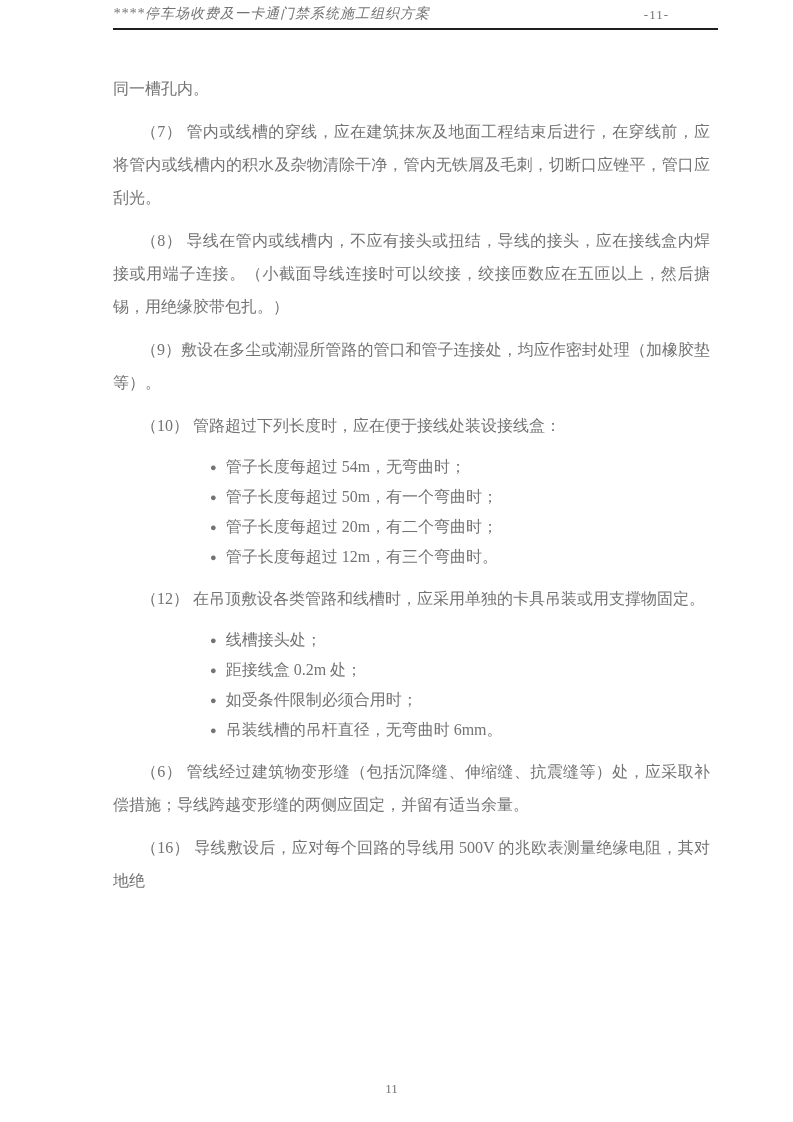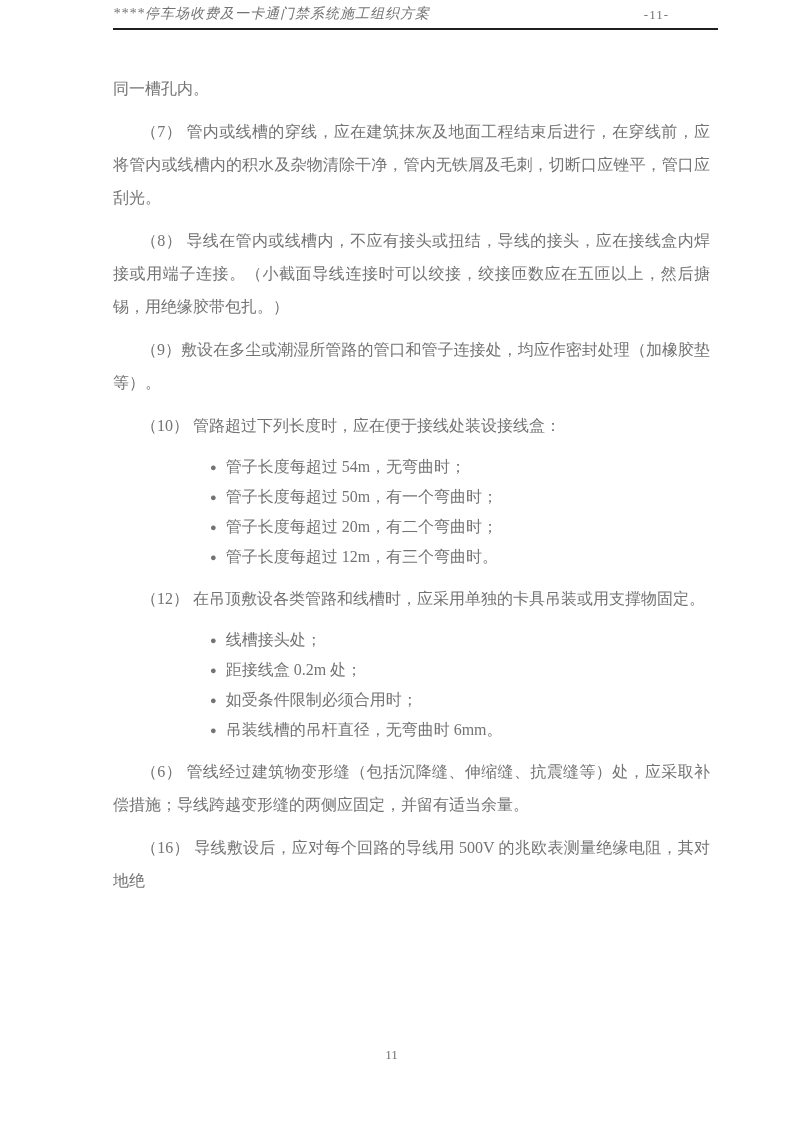--- a/index.html
+++ b/index.html
@@ -77,21 +77,21 @@
     margin-right: 9px;
     line-height: 30px;
   }
   .bullet-text {
     flex: 1 1 auto;
   }
   
   .footer {
     position: absolute;
     left: 0;
-    top: 1047px;
+    top: 1081px;
     width: 100%;
     text-align: center;
     font-size: 13px;
     line-height: 16px;
   }
 </style>
 </head>
 <body>
 
 <div class="page">

